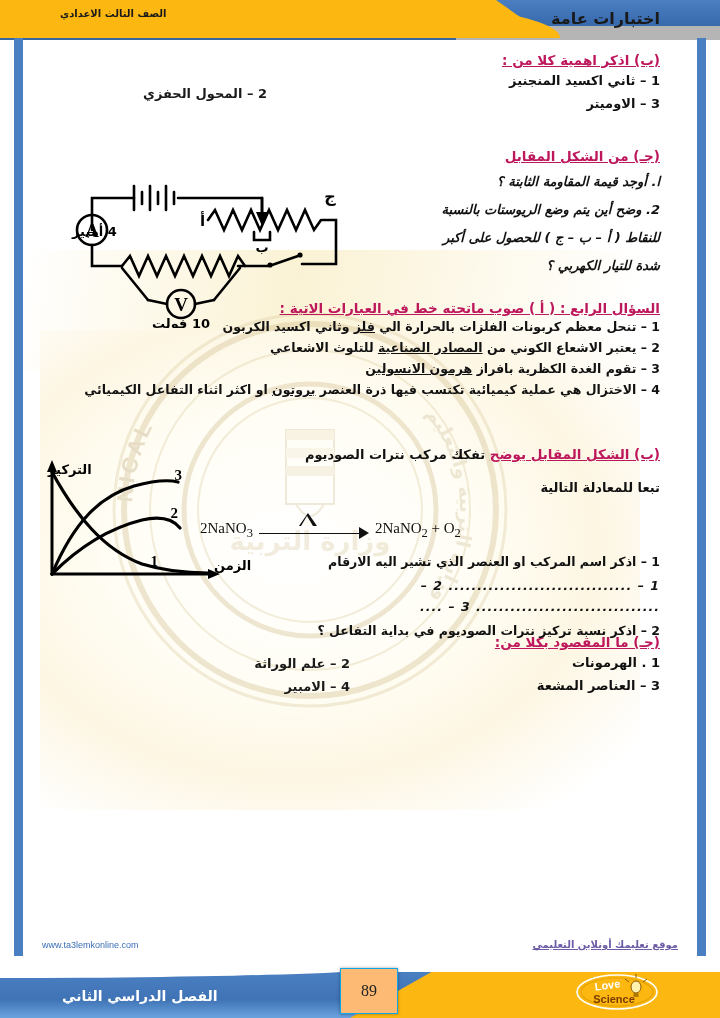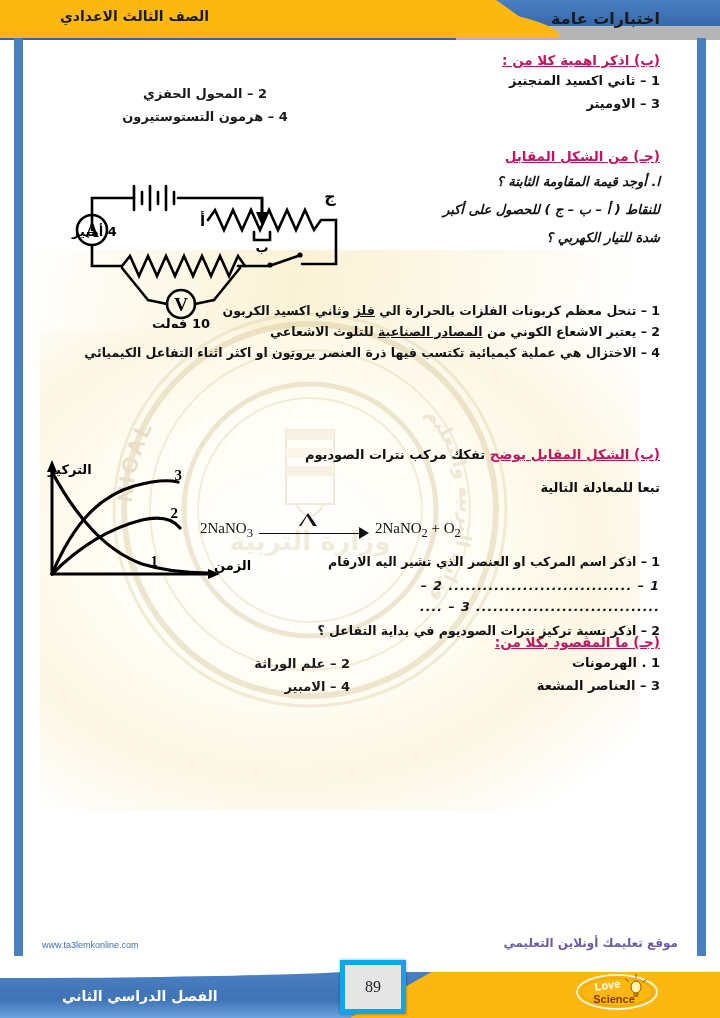--- a/index.html
+++ b/index.html
@@ -17,21 +17,21 @@
   .hdr-yellow{position:absolute;left:0;top:0;width:470px;height:38px;
        background:#fcb711;
        border-bottom-right-radius:0;}
   .hdr-yellow:after{content:"";position:absolute;right:-80px;top:0;width:120px;height:38px;
        background:#fcb711;
        clip-path:polygon(0 0,55% 0,100% 100%,0 100%);}
   .hdr-curve{position:absolute;left:330px;top:0;width:230px;height:38px;
        background:#fcb711;
        clip-path:ellipse(100% 100% at 0% 100%);}
   .hdr-title-right{position:absolute;right:60px;top:9px;color:#ffffff;font-size:16px;font-weight:bold;}
-  .hdr-title-left{position:absolute;left:60px;top:8px;color:#c00000;font-size:14px;font-weight:bold;}
+  .hdr-title-left{position:absolute;left:60px;top:8px;color:#c00000;font-size:10px;font-weight:bold;}
 
   
   .border-left{position:absolute;left:14px;top:38px;width:9px;height:920px;background:#4a7fc1;}
   .border-right{position:absolute;right:14px;top:38px;width:9px;height:920px;background:#4a7fc1;}
 
   
   .wm{position:absolute;left:100px;top:300px;width:420px;height:420px;opacity:.33;pointer-events:none;}
   .wm-panel{position:absolute;left:40px;top:330px;width:600px;height:480px;
       background:radial-gradient(ellipse at 42% 45%, #ffffff 0%, #fffdf4 38%, #fdf6e3 62%, #ffffff 88%);
       pointer-events:none;}
@@ -99,28 +99,28 @@
   .ftr{position:absolute;left:0;bottom:0;width:720px;height:60px;}
   .ftr-blue{position:absolute;left:0;bottom:0;width:720px;height:46px;
       background:linear-gradient(180deg,#4a7fc1 0%,#3f73b5 60%,#6ba3df 100%);}
   .ftr-yellow{position:absolute;right:0;bottom:0;width:370px;height:46px;background:#fcb711;
       clip-path:polygon(22% 0,100% 0,100% 100%,0 100%);}
   .ftr-wave{position:absolute;left:0;bottom:46px;width:720px;height:16px;background:#fff;
       border-bottom-left-radius:0;}
   .ftr-wave:after{content:"";position:absolute;left:0;bottom:-6px;width:420px;height:14px;background:#fff;
       clip-path:ellipse(100% 100% at 0% 0%);}
   .ftr-left-txt{position:absolute;left:62px;bottom:14px;color:#fff;font-size:14px;font-weight:bold;}
-  .page-badge{position:absolute;left:340px;bottom:4px;width:56px;height:44px;background:#e5e5e5;
-      border:5px solid #0ea5e9;box-shadow:0 0 3px rgba(0,0,0,.35);
+  .page-badge{position:absolute;left:340px;bottom:4px;width:56px;height:44px;background:#fdba74;
+      border:1px solid #0ea5e9;box-shadow:0 0 3px rgba(0,0,0,.35);
       display:flex;align-items:center;justify-content:center;font-family:"Liberation Serif",serif;
       font-size:16px;color:#222;}
   .logo{position:absolute;right:60px;bottom:6px;width:86px;height:40px;}
   .site-url{position:absolute;left:42px;bottom:68px;color:#3b6fb5;font-size:9px;
       font-family:"Liberation Sans",sans-serif;direction:ltr;}
-  .site-ar{position:absolute;right:42px;bottom:68px;color:#6d5ba5;font-size:12px;}
+  .site-ar{position:absolute;right:42px;bottom:68px;color:#6d5ba5;font-size:10px;text-decoration:underline;}
 </style>
 </head>
 <body>
 
 <div class="page">
 
   <div class="hdr">
     <div class="hdr-gray"></div>
     <div class="hdr-curve"></div>
     <div class="hdr-yellow"></div>
@@ -159,26 +159,26 @@
     <text x="210" y="250" text-anchor="middle" font-size="26" fill="#d6c69c" font-family="DejaVu Sans, sans-serif" font-weight="bold">وزارة التربية</text>
   </svg>
 
   <div class="blk ar" id="blk-b">
     <div class="q-head">(ب) اذكر اهمية كلا من :</div>
     <div class="q-line">1 – ثاني اكسيد المنجنيز</div>
     <div class="q-line">3 – الاوميتر</div>
   </div>
   <div class="blk ar" id="blk-b-left">
     <div>2 – المحول الحفزي</div>
-    <div>4 – هرمون التستوستيرون</div>
   </div>
 
   <div class="blk ar" id="blk-c">
     <div class="q-head">(جـ) من الشكل المقابل</div>
     <div class="q-line">ا. أوجد قيمة المقاومة الثابتة ؟</div>
+    <div class="q-line">2. وضح  أين يتم وضع الريوستات بالنسبة</div>
     <div class="q-line">للنقاط ( أ – ب – ج ) للحصول على أكبر</div>
     <div class="q-line">شدة للتيار الكهربي ؟</div>
   </div>
 
   <svg id="circuit" viewBox="0 0 330 160">
     <g fill="none" stroke="#000" stroke-width="2.6" stroke-linecap="round">
 
       <path d="M62,62 L62,30 L104,30"></path>
       <path d="M148,30 L232,30 L232,44"></path>
 
@@ -221,25 +221,29 @@
     <text x="62" y="69" text-anchor="middle" font-size="19" font-weight="bold" font-family="Liberation Serif, serif">A</text>
     <text x="151" y="143" text-anchor="middle" font-size="19" font-weight="bold" font-family="Liberation Serif, serif">V</text>
     <text x="42" y="68" text-anchor="end" font-size="13" font-weight="bold" direction="rtl" font-family="DejaVu Sans, sans-serif">4 أمبير</text>
     <text x="151" y="160" text-anchor="middle" font-size="13" font-weight="bold" direction="rtl" font-family="DejaVu Sans, sans-serif">10 فولت</text>
     <text x="170" y="58" text-anchor="end" font-size="15" font-weight="bold" font-family="DejaVu Sans, sans-serif">أ</text>
     <text x="232" y="84" text-anchor="middle" font-size="13" font-weight="bold" font-family="DejaVu Sans, sans-serif">ب</text>
     <text x="300" y="34" text-anchor="middle" font-size="16" font-weight="bold" font-family="DejaVu Sans, sans-serif">ج</text>
   </svg>
 
   <div class="blk ar" id="blk-q4">
+    <div class="q-head">السؤال الرابع : ( أ ) صوب ماتحته خط في العبارات الاتية :</div>
     <div class="q-line">
       <span>1 – تنحل معظم كربونات الفلزات بالحرارة الي </span><span class="u">فلز</span><span> وثاني اكسيد الكربون</span>
     </div>
     <div class="q-line">
       <span>2 – يعتبر الاشعاع الكوني من </span><span class="u">المصادر الصناعية</span><span> للتلوث الاشعاعي</span>
+    </div>
+    <div class="q-line">
+      <span>3 – تقوم الغدة الكظرية  بافراز </span><span class="u">هرمون الانسولين</span><span></span>
     </div>
     <div class="q-line">
       <span>4 – الاختزال هي عملية كيميائية تكتسب فيها ذرة العنصر </span><span class="u">بروتون</span><span> او اكثر اثناء التفاعل الكيميائي</span>
     </div>
   </div>
 
   <div class="blk ar" id="blk-b2">
     <div class="q-line">
       <span class="q-head">(ب) الشكل المقابل يوضح</span><span> تفكك مركب نترات الصوديوم</span>
     </div>

